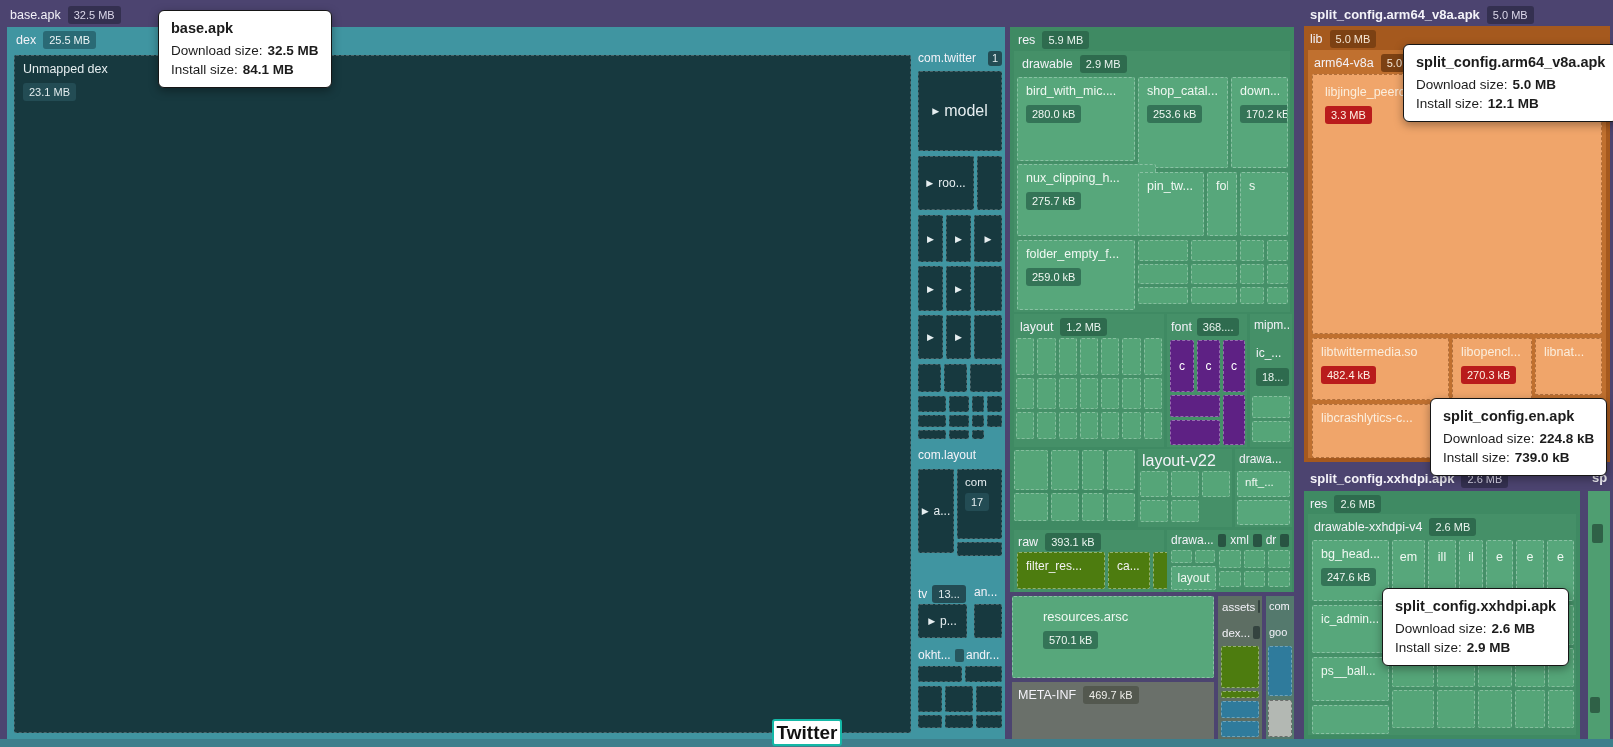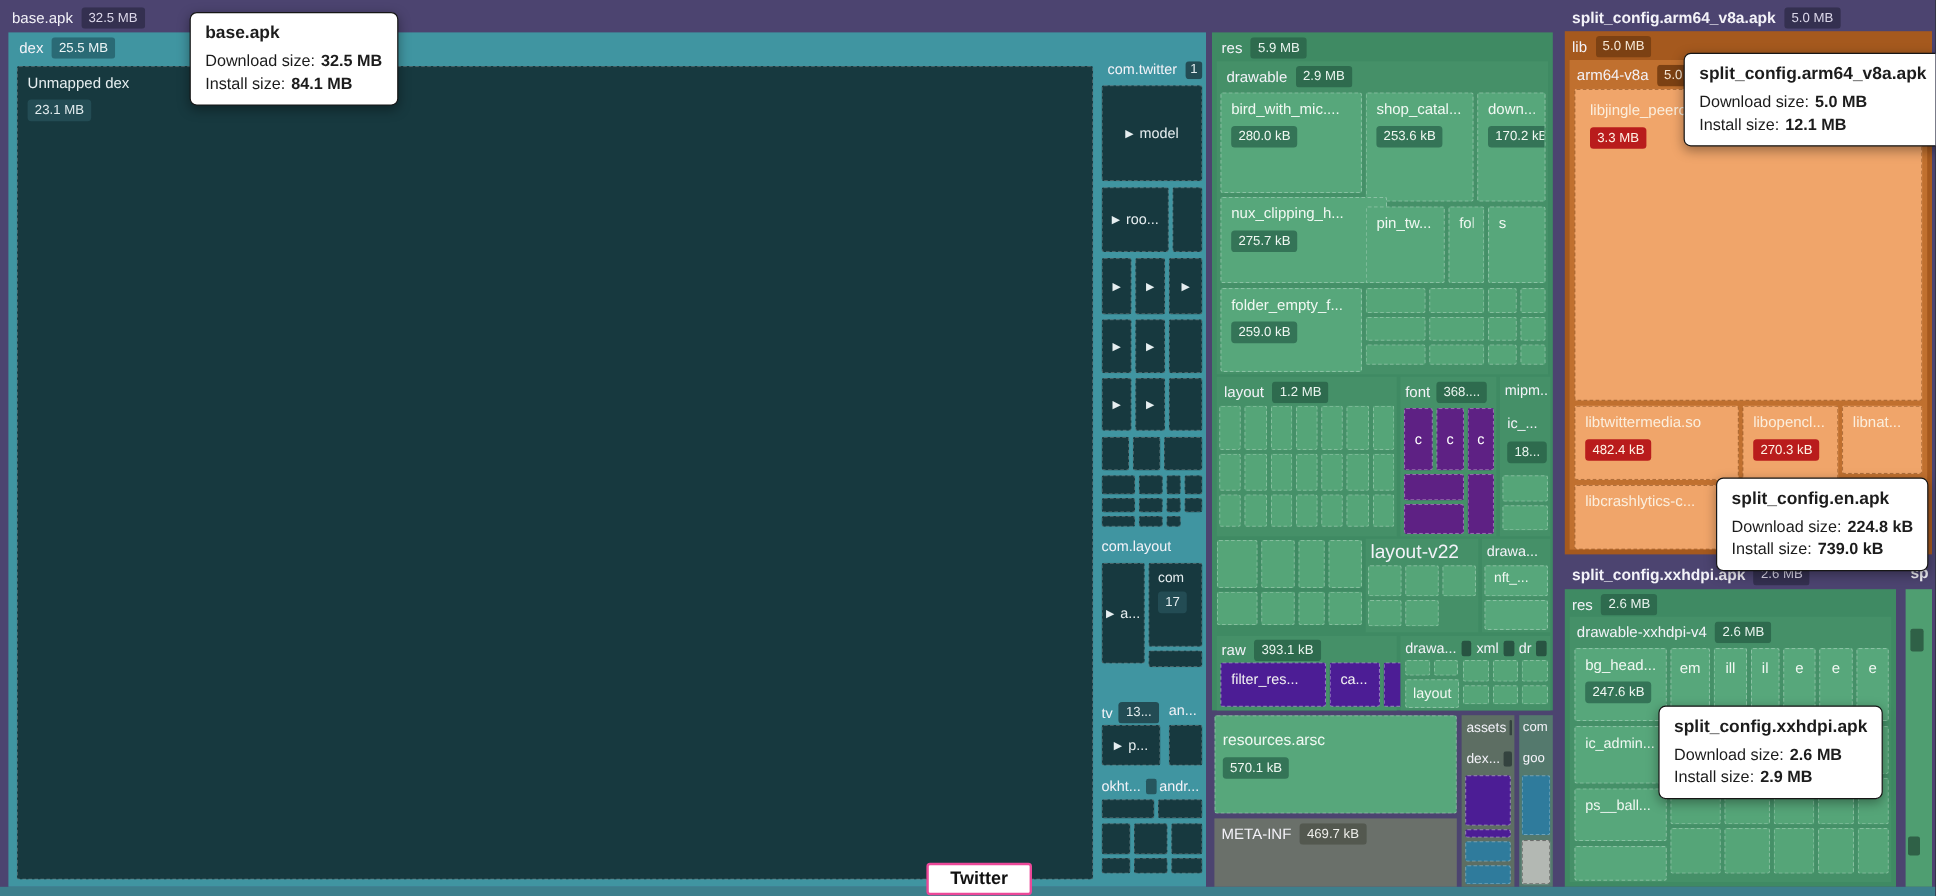--- a/index.html
+++ b/index.html
@@ -11,41 +11,41 @@
   .chip{width:9px;height:13px;border-radius:2px;background:rgba(12,24,28,.5);display:inline-block}
   .block{position:absolute;box-sizing:border-box;border:1px dashed rgba(255,255,255,.3);border-radius:2px;overflow:hidden;padding:6px 8px;font-size:12.5px}
   .block .lbl{white-space:nowrap;overflow:hidden}
   .bsub{margin-top:7px;display:inline-block}
   .ctr{display:flex;align-items:center;justify-content:center;padding:0;gap:5px}
   .topc{display:flex;justify-content:center;padding-top:9px}
   .dk{background:#17393f;color:#e6eef0;border-color:rgba(255,255,255,.22)}
   .gblk{background:#57a77b;color:#f0f8f2}
   .pu{background:#5e2184;color:#fff;border-color:rgba(255,255,255,.35)}
   .oblk{background:#f0a56a;color:#fbeedd;border-color:rgba(114,58,12,.5)}
-  .gy{background:#4c1d95;color:#f2f2f2;border-color:rgba(255,255,255,.4)}
+  .gy{background:#4d7c0f;color:#f2f2f2;border-color:rgba(255,255,255,.4)}
   .bl{background:#2f7b9c;border-color:rgba(255,255,255,.3)}
   .speck{background:#b3b8b3;border-color:rgba(60,60,60,.6)}
   .cellgrid{position:absolute;display:grid;gap:3px;box-sizing:border-box}
   .cell{box-sizing:border-box;border:1px dashed rgba(255,255,255,.28);border-radius:2px}
   .cg-green .cell{background:#55a578}
   .cg-dark .cell{background:#17393f;border-color:rgba(255,255,255,.2)}
   .b-purple{background:#343050;color:#dcd8ea}
   .b-teal{background:#2a6a75;color:#ecf5f6}
   .b-dkteal{background:#234c54;color:#e2ecee}
   .b-green{background:#2e6b4e;color:#e9f4ee}
   .b-gblock{background:#347457;color:#f0f8f2}
   .b-brown{background:#7c4113;color:#f6e7d5}
   .b-oblock{background:#b91c1c;color:#fff3e6}
   .b-gray{background:#53584f;color:#eeeeea}
   .arrow{font-size:9px}
   .tip{position:absolute;background:#fff;border:1.5px solid #161616;border-radius:6px;padding:9px 12px 10px;box-shadow:0 3px 10px rgba(0,0,0,.35);z-index:50;white-space:nowrap;color:#1c1c1c;font-size:13.5px}
   .tip .t{font-weight:bold;font-size:14.5px;margin-bottom:7px}
   .tip .r{margin-top:4px}
   .tip b{margin-left:5px}
-  .applabel{position:absolute;left:772px;top:719px;width:88px;height:27px;background:#fff;border:2px solid #ec4899;border-radius:3px;display:flex;align-items:center;justify-content:center;font-weight:bold;font-size:15px;color:#111;z-index:60;box-sizing:border-box}
+  .applabel{position:absolute;left:772px;top:719px;width:70px;height:27px;background:#fff;border:2px solid #14b8a6;border-radius:3px;display:flex;align-items:center;justify-content:center;font-weight:bold;font-size:19px;color:#111;z-index:60;box-sizing:border-box}
   .bottombar{position:absolute;left:0;top:739px;width:1613px;height:8px;background:#3d7f8c}
 </style>
 </head>
 <body>
 
 <div id="root">
 
   <div class="hdr" style="left:10px;top:6px">
     <span>base.apk</span>
     <span class="badge b-purple">32.5 MB</span>
@@ -54,27 +54,27 @@
   <div class="region" style="left:7px;top:27px;width:998px;height:712px;background:#4095a1"></div>
   <div class="hdr" style="left:16px;top:31px">
     <span>dex</span>
     <span class="badge b-teal">25.5 MB</span>
   </div>
   <div class="block dk" style="left:14px;top:55px;width:897px;height:678px">
     <div class="lbl">Unmapped dex</div>
     <span class="badge b-dkteal bsub">23.1 MB</span>
   </div>
 
-  <div class="hdr" style="left:918px;top:51px;width:84px;justify-content:flex-end;font-size:12px">
+  <div class="hdr" style="left:918px;top:51px;width:84px;justify-content:space-between;font-size:12px">
     <span>com.twitter</span>
     <span class="badge b-dkteal" style="padding:0 4px">1</span>
   </div>
   <div class="block dk ctr" style="left:918px;top:71px;width:84px;height:80px">
     <span class="arrow">▶</span>
-    <span style="font-size:12px">model</span>
+    <span style="font-size:16px">model</span>
   </div>
   <div class="block dk ctr" style="left:918px;top:156px;width:56px;height:54px">
     <span class="arrow">▶</span>
     <span style="font-size:12px">roo...</span>
   </div>
   <div class="block dk" style="left:977px;top:156px;width:25px;height:54px"></div>
   <div class="block dk ctr" style="left:918px;top:215px;width:25px;height:47px">
       <span class="arrow">▶</span>
     </div>
   <div class="block dk ctr" style="left:946px;top:215px;width:25px;height:47px">
@@ -334,21 +334,21 @@
   </div>
   <div class="cellgrid cg-green" style="left:1219px;top:550px;width:71px;height:40px;grid-template-columns:repeat(3,1fr);grid-template-rows:18px 16px">
       <div class="cell"></div>
       <div class="cell"></div>
       <div class="cell"></div>
       <div class="cell"></div>
       <div class="cell"></div>
       <div class="cell"></div>
     </div>
 
-  <div class="block gblk" style="left:1012px;top:596px;width:202px;height:82px;padding:12px 6px">
+  <div class="block gblk" style="left:1012px;top:596px;width:202px;height:82px;padding:12px 30px">
     <div class="lbl" style="font-size:13px">resources.arsc</div>
     <span class="badge b-gblock bsub">570.1 kB</span>
   </div>
   <div class="region" style="left:1012px;top:682px;width:202px;height:57px;background:#6a706a"></div>
   <div class="hdr" style="left:1018px;top:686px">
     <span>META-INF</span>
     <span class="badge b-gray">469.7 kB</span>
   </div>
   <div class="region" style="left:1218px;top:596px;width:44px;height:143px;background:#5d6e63"></div>
   <div class="hdr" style="left:1222px;top:600px;width:38px;font-size:11.5px;gap:3px">

